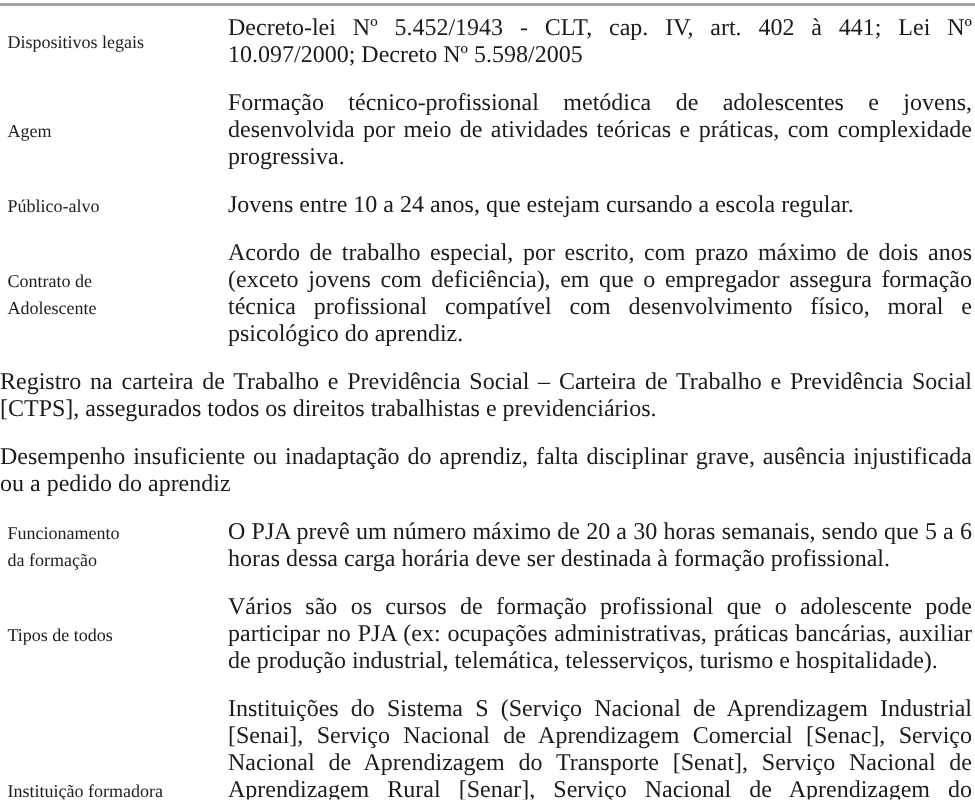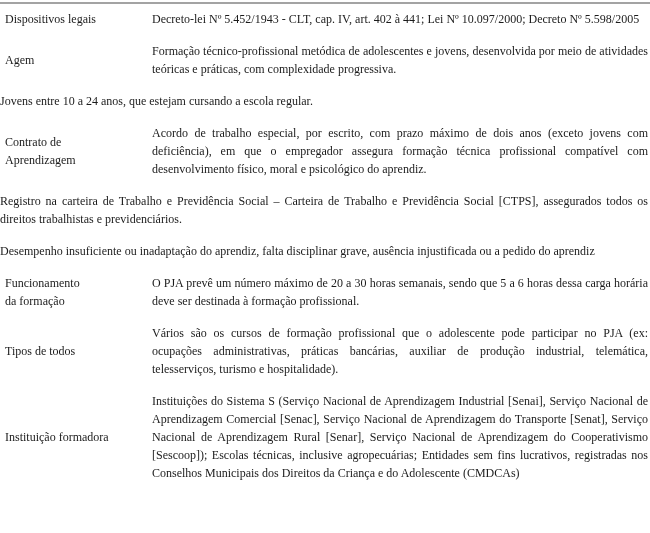--- a/index.html
+++ b/index.html
@@ -35,47 +35,48 @@
     padding-left: 5px;
     padding-right: 6px;
     font-size: 12px;
     line-height: 18px;
     white-space: pre-line;
   }
   .content-cell {
     flex: 1 1 auto;
     box-sizing: border-box;
     padding-right: 2px;
-    font-size: 12px;
+    font-size: 16px;
     line-height: 18px;
     text-align: justify;
   }
 </style>
 </head>
 <body>
 
 <div class="doc">
   <div id="rows">
   <div class="row">
     <div class="label-cell">Dispositivos legais</div>
     <div class="content-cell">Decreto-lei Nº 5.452/1943 - CLT, cap. IV, art. 402 à 441; Lei Nº 10.097/2000; Decreto Nº 5.598/2005</div>
   </div>
 
   <div class="row">
     <div class="label-cell">Agem</div>
     <div class="content-cell">Formação técnico-profissional metódica de adolescentes e jovens, desenvolvida por meio de atividades teóricas e práticas, com complexidade progressiva.</div>
   </div>
 
   <div class="row">
+    <div class="label-cell">Público-alvo</div>
     <div class="content-cell">Jovens entre 10 a 24 anos, que estejam cursando a escola regular.</div>
   </div>
 
   <div class="row">
     <div class="label-cell">Contrato de
-Aprendizagem</div>
+Adolescente</div>
     <div class="content-cell">Acordo de trabalho especial, por escrito, com prazo máximo de dois anos (exceto jovens com deficiência), em que o empregador assegura formação técnica profissional compatível com desenvolvimento físico, moral e psicológico do aprendiz.</div>
   </div>
 
   <div class="row">
     <div class="content-cell">Registro na carteira de Trabalho e Previdência Social – Carteira de Trabalho e Previdência Social [CTPS], assegurados todos os direitos trabalhistas e previdenciários.</div>
   </div>
 
   <div class="row">
     <div class="content-cell">Desempenho insuficiente ou inadaptação do aprendiz, falta disciplinar grave, ausência injustificada ou a pedido do aprendiz</div>
   </div>

